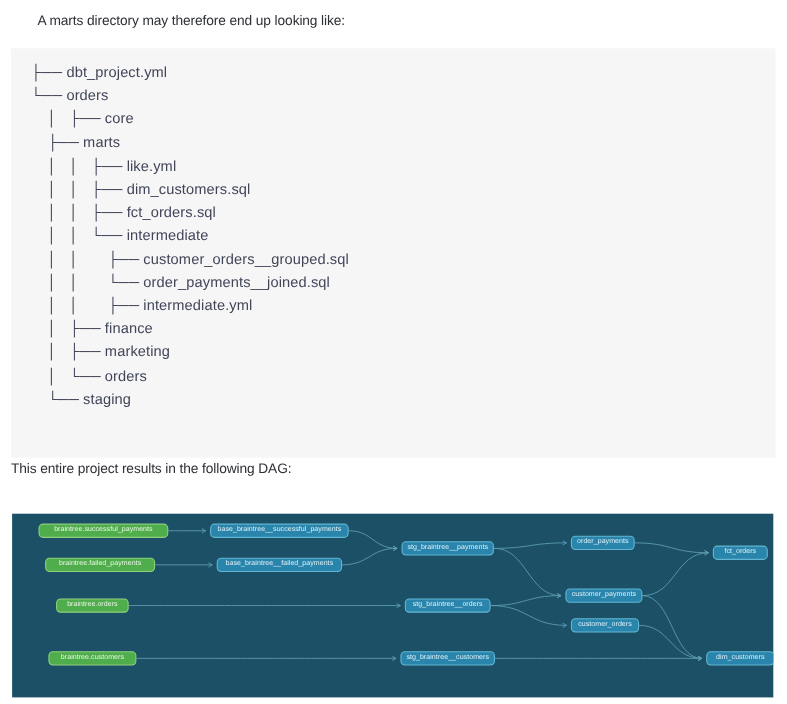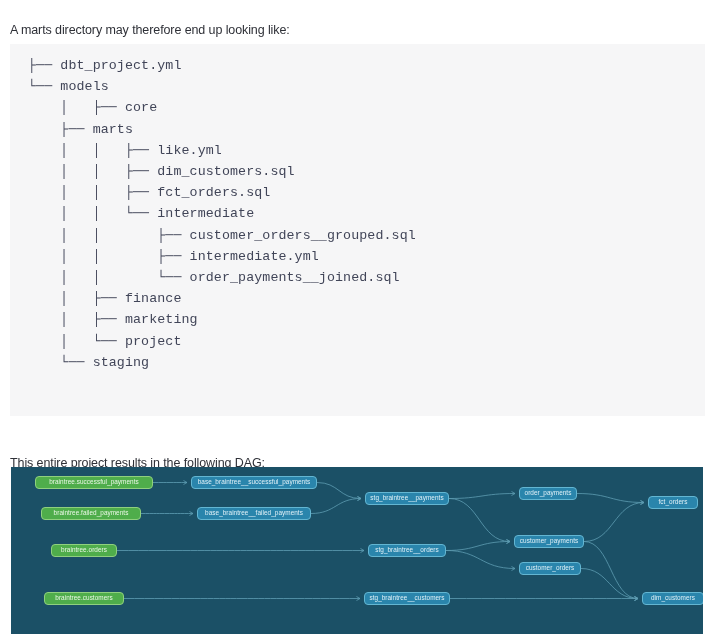--- a/index.html
+++ b/index.html
@@ -18,37 +18,37 @@
 
   .prose-line {
     position: absolute;
     left: 10px;
     font-size: 12.5px;
     line-height: 16px;
     color: #2e3037;
     letter-spacing: -0.1px;
     white-space: nowrap;
   }
-  #intro-text { top: 22px; }
-  #dag-text  { top: 455px; }
+  #intro-text { top: 11px; margin-left: 24px; }
+  #dag-text  { top: 418px; }
 
   
   .code-block {
     position: absolute;
     left: 10px;
     top: 44px;
     width: 695px;
     height: 372px;
     background: #f6f6f7;
     box-sizing: border-box;
     padding: 11px 0 0 18px;
     overflow: hidden;
   }
   .code-line {
-    font-family: Liberation Mono, monospace;
+    font-family: Liberation Sans, sans-serif;
     font-size: 13.3px;
     line-height: 21.2px;
     color: #414558;
     white-space: pre;
     letter-spacing: 0.1px;
   }
 
   
   .dag {
     position: absolute;
@@ -91,33 +91,33 @@
   }
 </style>
 </head>
 <body>
 
 <div class="prose-line" id="intro-text">A marts directory may therefore end up looking like:</div>
 
 <div class="code-block">
   <div id="code-lines">
       <div class="code-line">├── dbt_project.yml</div>
-      <div class="code-line">└── models</div>
+      <div class="code-line">└── orders</div>
       <div class="code-line">    │   ├── core</div>
       <div class="code-line">    ├── marts</div>
       <div class="code-line">    │   │   ├── like.yml</div>
       <div class="code-line">    │   │   ├── dim_customers.sql</div>
       <div class="code-line">    │   │   ├── fct_orders.sql</div>
       <div class="code-line">    │   │   └── intermediate</div>
       <div class="code-line">    │   │       ├── customer_orders__grouped.sql</div>
+      <div class="code-line">    │   │       └── order_payments__joined.sql</div>
       <div class="code-line">    │   │       ├── intermediate.yml</div>
-      <div class="code-line">    │   │       └── order_payments__joined.sql</div>
       <div class="code-line">    │   ├── finance</div>
       <div class="code-line">    │   ├── marketing</div>
-      <div class="code-line">    │   └── project</div>
+      <div class="code-line">    │   └── orders</div>
       <div class="code-line">    └── staging</div>
     </div>
 </div>
 
 <div class="prose-line" id="dag-text">This entire project results in the following DAG:</div>
 
 <div class="dag">
   <svg id="dag-edges" width="692" height="167">
       <path d="M 142 15.5 C 159 15.5, 159 15.5, 176 15.5" fill="none" stroke="#5e9db3" stroke-width="0.8"></path>
       <path d="M 172.5 13.5 L 176 15.5 L 172.5 17.5" fill="none" stroke="#5e9db3" stroke-width="0.8"></path>

